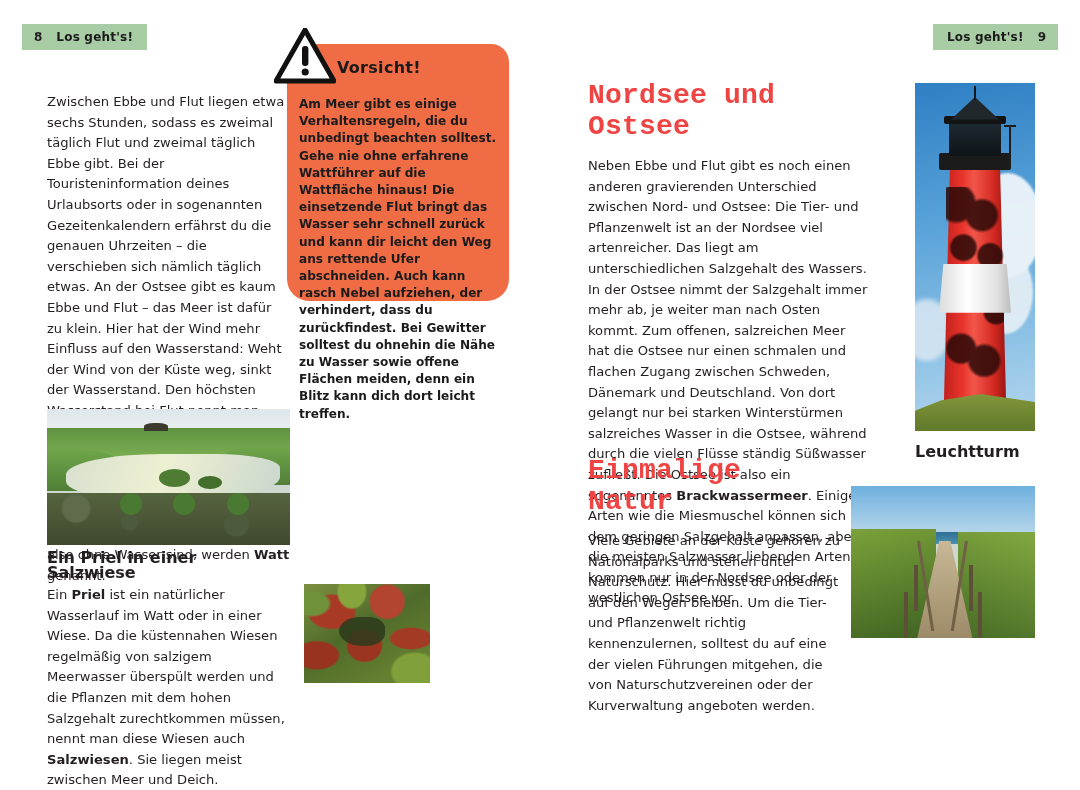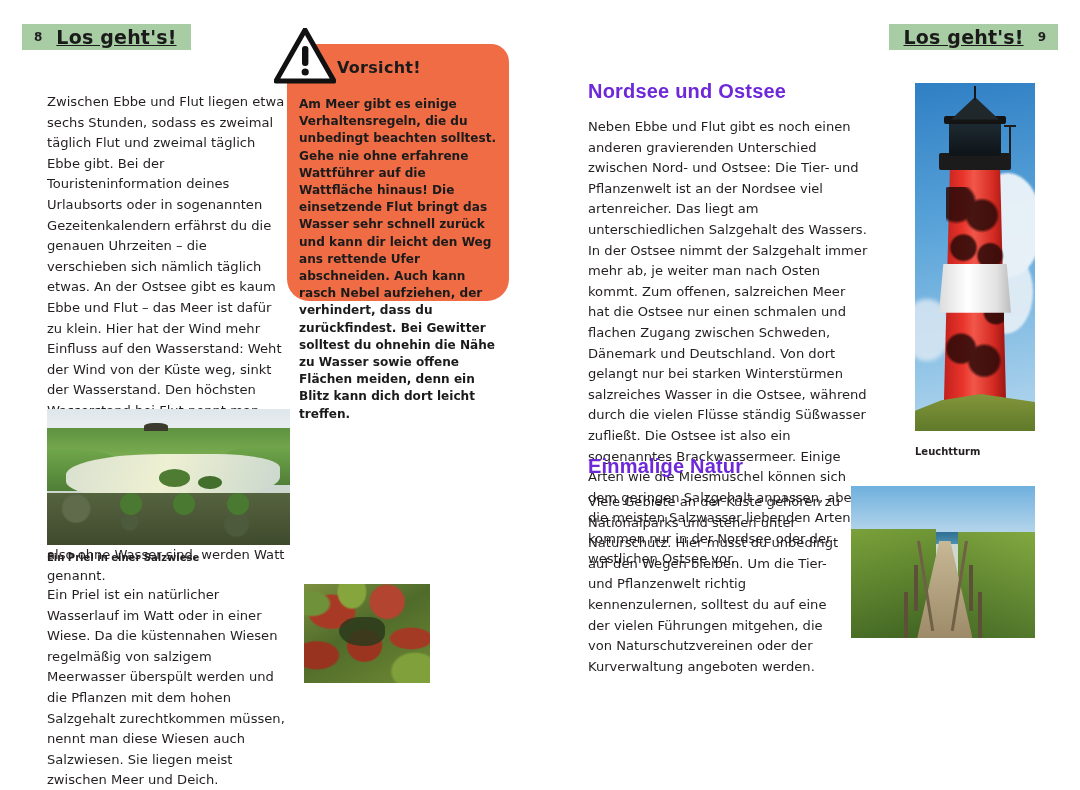--- a/index.html
+++ b/index.html
@@ -29,51 +29,50 @@
   .runhead-left { left: 22px; top: 24px; padding: 0 14px 0 12px; gap: 14px; }
   .runhead-right { right: 22px; top: 24px; padding: 0 12px 0 14px; gap: 14px; }
   .runhead .folio {
     font-family: "DejaVu Sans", "Liberation Sans", sans-serif;
     font-size: 12px;
     font-weight: 600;
     color: #231f20;
   }
   .runhead .rh-title {
     font-family: "DejaVu Sans", "Liberation Sans", sans-serif;
-    font-size: 19px;
+    font-size: 12px;
     font-weight: 700;
     letter-spacing: .2px;
     color: #1a1a1a;
-    text-decoration: underline;
   }
 
   
   .bodytext {
     font-size: 13.1px;
     line-height: 20.6px;
     color: #231f20;
     text-align: left;
     hyphens: none;
   }
-  .bodytext b { font-weight: 400; }
+  .bodytext b { font-weight: 700; }
 
   .caption {
-    font-size: 10px;
+    font-size: 16px;
     line-height: 15px;
     font-weight: 700;
     color: #231f20;
   }
 
   h2.section-head {
     margin: 0 0 14px 0;
-    font-size: 20px;
+    font-size: 28px;
     font-weight: 700;
     letter-spacing: .2px;
-    color: #6d28d9;
-    font-family: Liberation Sans, sans-serif;
+    color: #ef4444;
+    font-family: Liberation Mono, monospace;
   }
 
   
   .col-left   { position: absolute; left: 47px;  top: 92px;  width: 243px; }
   .col-right  { position: absolute; left: 588px; top: 80px;  width: 281px; }
 
   
   .callout {
     position: absolute;
     left: 287px; top: 44px;

